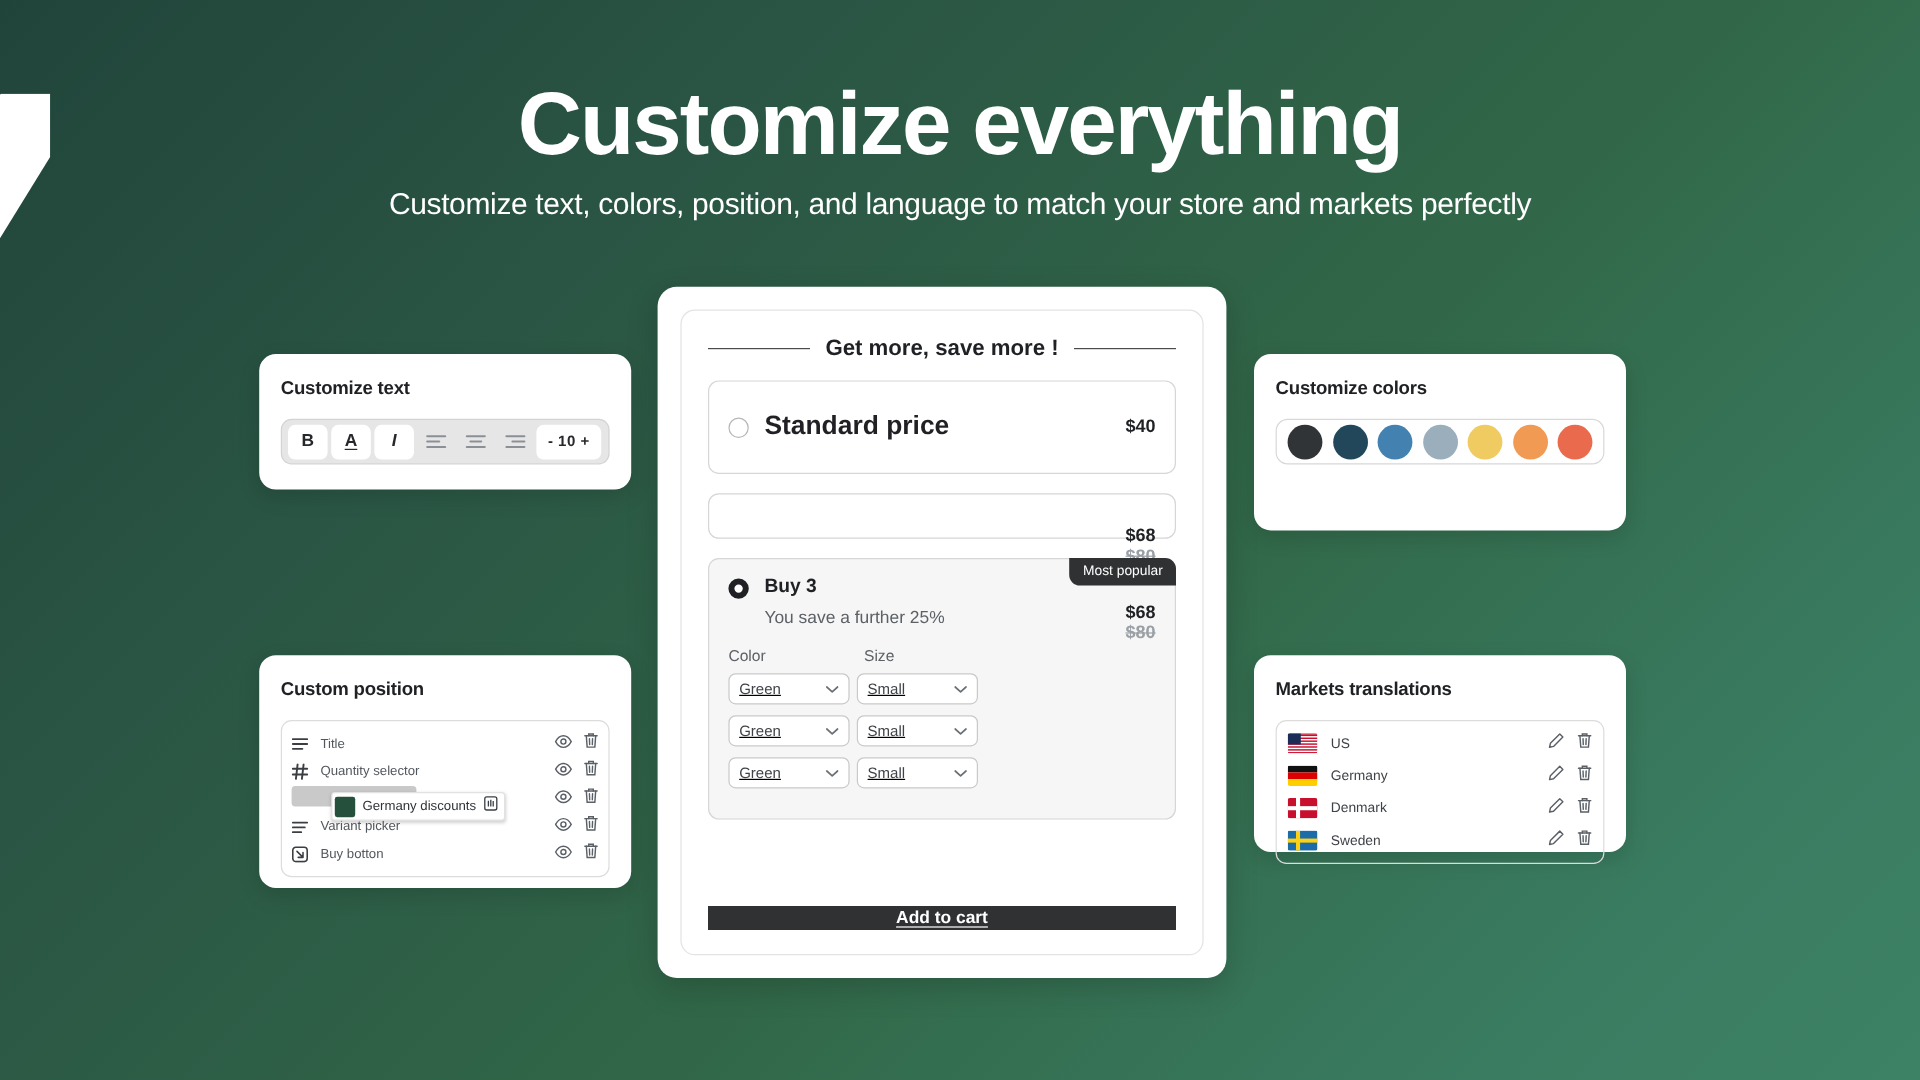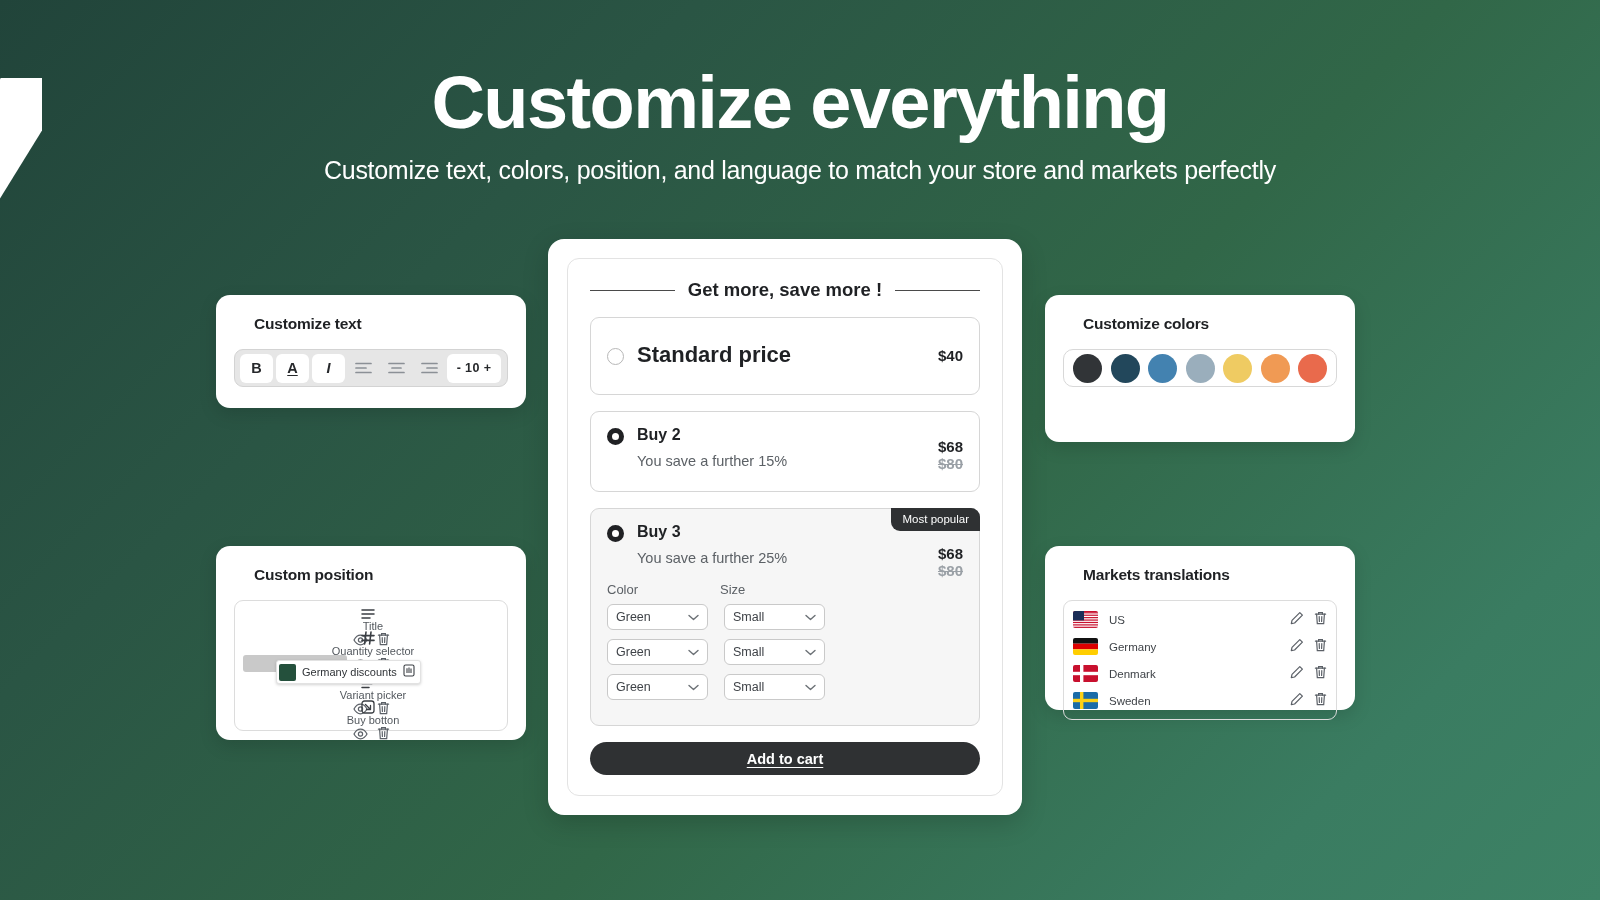--- a/index.html
+++ b/index.html
@@ -50,21 +50,20 @@
     border-radius: 14px;
     box-shadow: 0 6px 18px rgba(0,0,0,0.13);
     padding: 20px 18px 22px 18px;
   }
   .side-card-title {
     font-size: 15.5px;
     font-weight: 700;
     color: #1f2124;
     letter-spacing: -0.2px;
     margin-bottom: 16px;
-    margin-left: 20px;
   }
 
   #card-text     { left: 216px; top: 295px; width: 310px; height: 113px; }
   #card-colors   { left: 1045px; top: 295px; width: 310px; height: 147px; }
   #card-position { left: 216px; top: 546px; width: 310px; height: 194px; }
   #card-markets  { left: 1045px; top: 546px; width: 310px; height: 164px; }
 
   
   .text-toolbar {
     display: flex;
@@ -110,21 +109,20 @@
     border: 1px solid #dcdcdc;
     border-radius: 9px;
     padding: 7px 8px 7px 8px;
     position: relative;
   }
   .pos-row {
     display: flex;
     align-items: center;
     height: 23px;
     position: relative;
-    flex-direction: column;
   }
   .pos-ico { width: 20px; display: flex; align-items: center; justify-content: flex-start; color: #3b3f44; }
   .pos-label {
     font-size: 11px;
     color: #53585e;
     margin-left: 4px;
     flex: 1;
     white-space: nowrap;
   }
   .pos-actions { display: flex; gap: 9px; align-items: center; color: #5b6067; }
@@ -238,41 +236,41 @@
     border-radius: 0 9px 0 9px;
   }
 
   .variant-grid { margin-top: 16px; }
   .variant-heads { display: flex; gap: 12px; margin-bottom: 7px; }
   .variant-head {
     width: 101px;
     font-size: 13px;
     color: #5c6166;
   }
-  .variant-row { display: flex; gap: 16px; margin-bottom: 9px; }
+  .variant-row { display: flex; gap: 6px; margin-bottom: 9px; text-decoration: underline; }
   .select-box {
     width: 101px;
     height: 26px;
     border: 1px solid #c9c9c9;
     border-radius: 6px;
     background: #ffffff;
     display: flex;
     align-items: center;
     justify-content: space-between;
     padding: 0 8px;
     font-size: 12.5px;
     color: #3f4348;
   }
   .chev { color: #6b7075; }
 
   .add-cart {
     margin-top: auto;
-    height: 38px;
+    height: 20px;
     background: #2f3133;
-    border-radius: 19px;
+    border-radius: 0;
     display: flex;
     align-items: center;
     justify-content: center;
     color: #ffffff;
     font-size: 14.5px;
     font-weight: 700;
     text-decoration: underline;
     text-underline-offset: 3px;
   }
 </style>
@@ -561,27 +559,20 @@
         <div class="tier-body">
           <div class="tier-title">Standard price</div>
         </div>
         <div class="tier-prices">
           <div class="price-now">$40</div>
         </div>
       </div>
     </div>
 
     <div class="tier" style="padding-bottom:22px">
-      <div class="tier-top">
-        <div class="radio checked"></div>
-        <div class="tier-body">
-          <div class="tier-title">Buy 2</div>
-          <div class="tier-sub">You save a further 15%</div>
-        </div>
-      </div>
       <div class="tier-prices tier-2-prices">
         <div class="price-now">$68</div>
         <div class="price-was">$80</div>
       </div>
     </div>
 
     <div class="tier selected-highlight" style="padding-bottom:16px">
       <div class="badge-popular">Most popular</div>
       <div class="tier-top">
         <div class="radio checked"></div>

